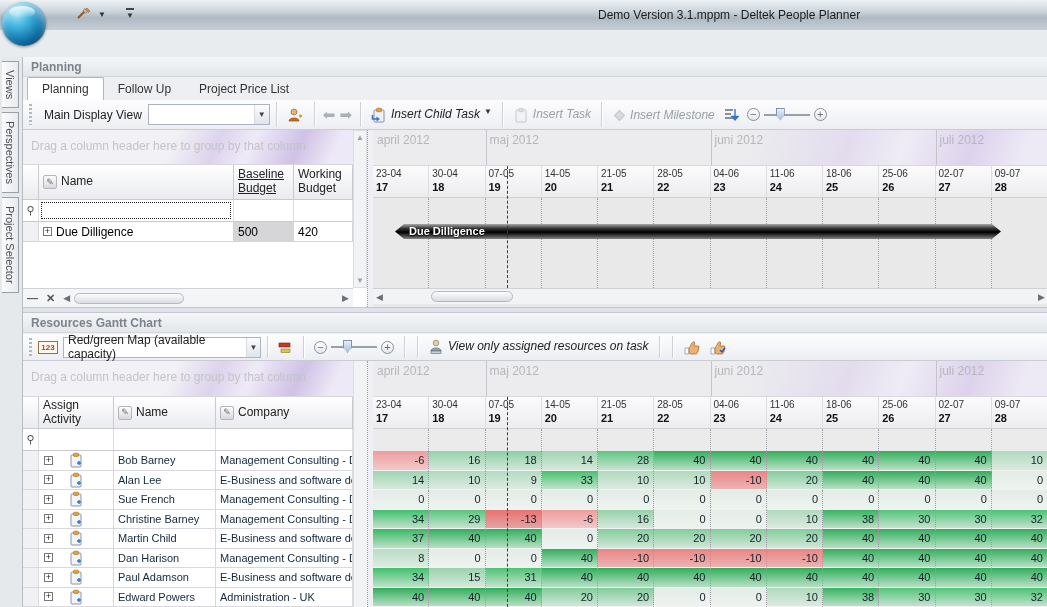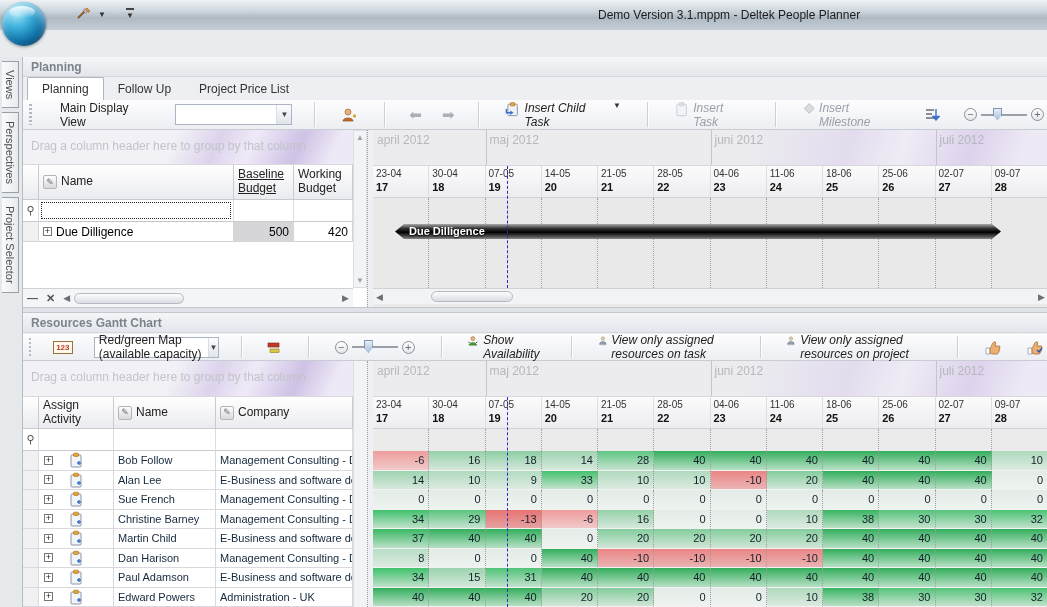--- a/index.html
+++ b/index.html
@@ -35,21 +35,21 @@
 
   
   .panel-header { position:absolute; left:0; width:1025px; height:20px;
     background:linear-gradient(180deg,#f4f6f8,#e3e6ea); border-bottom:1px solid #d4d7dc;
     font-size:12px; font-weight:bold; color:#7d838c; padding:3px 0 0 8px; }
   .tabstrip { position:absolute; left:0; top:20px; width:1025px; height:23px; background:#edeff2; display:flex; align-items:flex-end; padding-left:4px; }
   .doc-tab { font-size:12px; color:#333; padding:4px 14px 4px 14px; }
   .doc-tab.active { background:#fff; border:1px solid #b0b6be; border-bottom:none; border-radius:2px 2px 0 0; font-weight:normal; }
 
   .toolbar { display:flex; align-items:center; background:linear-gradient(180deg,#fdfdfe,#eceef2);
-    border-bottom:1px solid #c9ccd4; position:absolute; left:0; width:1025px;gap:16px; }
+    border-bottom:1px solid #c9ccd4; position:absolute; left:0; width:1025px; }
   .grip { width:3px; align-self:stretch; margin:4px 6px 4px 6px;
     background:repeating-linear-gradient(180deg,#b4b8c0 0 2px, transparent 2px 4px); }
   .sep { width:1px; background:#ccd0d6; box-shadow:1px 0 0 #fff; align-self:stretch; margin:2px 6px; }
   .tb-label { font-size:12px; color:#222; margin:0 6px; }
   .combo { height:21px; background:#fff; border:1px solid #aab4c2; display:flex; align-items:center; justify-content:space-between; font-size:12px; color:#222; padding-left:4px; }
   .combo .arrow { width:15px; height:100%; display:flex; align-items:center; justify-content:center; font-size:8px; color:#444; border-left:1px solid #d8dde4; background:linear-gradient(180deg,#fbfcfd,#dfe5ec); }
   .tb-btn { display:flex; gap:4px; font-size:12px; color:#222; padding:2px 4px;font-style:italic; }
   .tb-btn.disabled { color:#9aa0a8; }
   .tb-btn.disabled svg { opacity:.45; }
   .zoomctrl { display:flex; align-items:center; gap:4px; margin:0 4px; }
@@ -69,21 +69,21 @@
   .pencil { display:inline-flex; align-items:center; justify-content:center; width:14px; height:14px; border:1px solid #b4b4ba; border-radius:2px;
     background:linear-gradient(180deg,#fdfdfd,#d9d9de); font-size:9px; color:#666; flex:none; }
   .filter-row { position:absolute; left:0; width:330px; display:flex; background:#fff; }
   .filter-cell { border-right:1px solid #dcdce2; border-bottom:1px solid #c9c9cf; background:#fff; }
   .pin { font-size:11px; color:#555; text-align:center; width:100%; }
   .exp { display:inline-block; width:9px; height:9px; border:1px solid #777; background:#fff; font-size:9px; line-height:7px; text-align:center; color:#222; flex:none; }
 
   
   .pg-datarow { position:absolute; left:0; width:330px; display:flex; font-size:12px; }
   .pg-cell { border-right:1px solid #d4d4da; border-bottom:1px solid #d4d4da; padding:2px 4px; display:flex; align-items:center; gap:4px; background:#fff; }
-  .num { justify-content:flex-end; }
+  .num { }
   .vscroll { position:absolute; width:14px; background:#f2f3f5; border:1px solid #dcdce2; }
   .tri { position:absolute; left:2px; font-size:8px; color:#9aa0a8; }
   .vsplit { position:absolute; width:6px; background:#eef0f3;
     border-left:1px dotted #9aa0a8; }
   .bottombar { position:absolute; left:0; width:330px; height:19px; background:#f4f5f7; border-top:1px solid #d0d0d6; display:flex; align-items:center; font-size:11px; color:#555; }
   .sb-btn { margin:0 4px; font-weight:bold; color:#555; font-size:11px; }
   .hthumb { height:11px; background:linear-gradient(180deg,#fdfdfe,#d9dce2); border:1px solid #b4b9c2; border-radius:6px; }
 
   
   .gantt { position:absolute; overflow:hidden; background:#e9e9ea; }
@@ -334,46 +334,30 @@
       </span>
       <div class="sep"></div>
       <div class="zoomctrl">
         <span class="zbtn">−</span>
         <span class="ztrack">
             <span class="zthumb" style="left:12px;"></span>
           </span>
         <span class="zbtn">+</span>
       </div>
       <div class="sep"></div>
-      <span class="tb-btn">
-        <svg width="17" height="16" viewBox="0 0 17 16">
-          <circle cx="8.5" cy="4.5" r="3" fill="#e8b07a" stroke="#9a6a34" stroke-width=".7"></circle>
-          <path d="M3 14 C3 9 14 9 14 14 Z" fill="#4a9a3a" stroke="#2a6a1a" stroke-width=".7"></path>
-          <path d="M2 9 l2 2 M15 9 l-2 2" stroke="#2a2a2a" stroke-width="1.2"></path>
-        </svg>
-        <span>Show Availability</span>
-      </span>
       <div class="sep"></div>
       <span class="tb-btn">
         <svg width="16" height="16" viewBox="0 0 16 16">
           <circle cx="8" cy="4" r="2.8" fill="#e8cfa8" stroke="#8a7a5a" stroke-width=".7"></circle>
           <path d="M3 12 C3 8 13 8 13 12 Z" fill="#9aa6b4" stroke="#5a6674" stroke-width=".7"></path>
           <rect x="3" y="12" width="10" height="2.4" fill="#c8d2dc" stroke="#5a6674" stroke-width=".6"></rect>
         </svg>
         <span>View only assigned resources on task</span>
       </span>
       <div class="sep"></div>
-      <span class="tb-btn">
-        <svg width="16" height="16" viewBox="0 0 16 16">
-          <circle cx="8" cy="4" r="2.8" fill="#e8cfa8" stroke="#8a7a5a" stroke-width=".7"></circle>
-          <path d="M3 12 C3 8 13 8 13 12 Z" fill="#9aa6b4" stroke="#5a6674" stroke-width=".7"></path>
-          <rect x="3" y="12" width="10" height="2.4" fill="#c8d2dc" stroke="#5a6674" stroke-width=".6"></rect>
-        </svg>
-        <span>View only assigned resources on project</span>
-      </span>
       <div class="sep"></div>
       <span class="tb-btn">
         <svg width="18" height="15" viewBox="0 0 18 15">
           <path d="M2 8 h4 v6 H2 Z" fill="#fdfdfd" stroke="#8a8e96" stroke-width=".7"></path>
           <path d="M6 8 C7 8 8 3 10 2 C11.5 1.2 12 2.5 11.5 4 L10.8 6 H15 C16.5 6 16.5 8 15 8 C16.3 8.4 16 10 14.8 10 C15.8 10.6 15.2 12 14 12 C14.8 12.8 14 14 12.5 14 H8 L6 13 Z" fill="#eeb072" stroke="#9a6228" stroke-width=".7"></path>
         </svg>
       </span>
       <span class="tb-btn">
         <svg width="18" height="15" viewBox="0 0 18 15">
           <path d="M2 8 h4 v6 H2 Z" fill="#fdfdfd" stroke="#8a8e96" stroke-width=".7"></path>
@@ -415,21 +399,21 @@
             <div class="res-cell" style="width: 75px;">
               <span class="exp" style="margin-left:5px;">+</span>
               <span style="margin-left:16px;display:inline-flex;">
                 <svg width="14" height="16" viewBox="0 0 14 16">
                   <rect x="2" y="3" width="10" height="12" rx="1" fill="#f2f5f8" stroke="#8a94a8"></rect>
                   <rect x="4.5" y="1.2" width="5" height="3.2" rx="1" fill="#e8a33d" stroke="#a87618" stroke-width=".7"></rect>
                   <path d="M8 11 h4 M10 9 v4" stroke="#3a72c8" stroke-width="1.4"></path>
                 </svg>
               </span>
             </div>
-            <div class="res-cell" style="width: 102px; padding-left: 4px;">Bob Follow</div>
+            <div class="res-cell" style="width: 102px; padding-left: 4px;">Bob Barney</div>
             <div class="res-cell" style="width: 137px; padding-left: 4px;">Management Consulting - DK</div>
           </div>
           <div class="res-row">
             <div class="res-cell" style="width: 16px; background: rgb(241, 241, 243);"></div>
             <div class="res-cell" style="width: 75px;">
               <span class="exp" style="margin-left:5px;">+</span>
               <span style="margin-left:16px;display:inline-flex;">
                 <svg width="14" height="16" viewBox="0 0 14 16">
                   <rect x="2" y="3" width="10" height="12" rx="1" fill="#f2f5f8" stroke="#8a94a8"></rect>
                   <rect x="4.5" y="1.2" width="5" height="3.2" rx="1" fill="#e8a33d" stroke="#a87618" stroke-width=".7"></rect>

